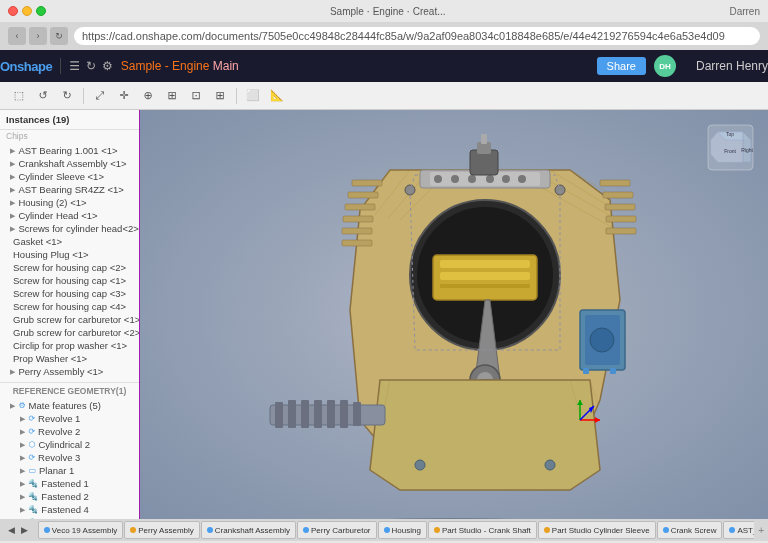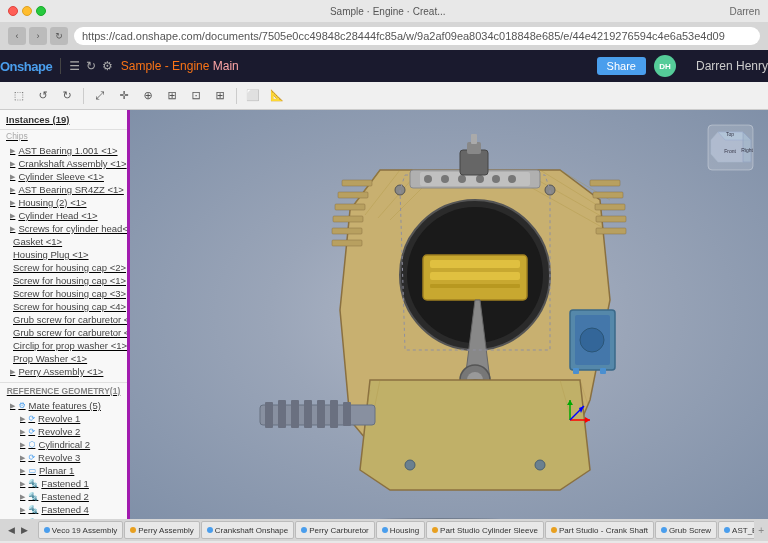--- a/index.html
+++ b/index.html
@@ -33,21 +33,21 @@
 
     
     .toolbar { background: #f0f0f0; height: 28px; display: flex; align-items: center; padding: 0 8px; gap: 2px; border-bottom: 1px solid #ccc; }
     .tool-btn { width: 22px; height: 22px; display: flex; align-items: center; justify-content: center; border-radius: 3px; cursor: pointer; font-size: 11px; color: #555; background: transparent; border: none; }
     .tool-separator { width: 1px; height: 16px; background: #ccc; margin: 0 3px; }
 
     
     .main-layout { display: flex; height: calc(543px - 22px - 28px - 32px - 28px - 24px); }
 
     
-    .sidebar { width: 130px; background: #f8f8f8; border-right: 3px solid #a21caf; overflow-y: auto; font-size: 9.5px; text-decoration: underline; }
+    .sidebar { width: 140px; background: #f8f8f8; border-right: 1px solid #a21caf; overflow-y: auto; font-size: 9.5px; }
     .sidebar-header { padding: 4px 6px; color: #333; font-weight: 600; font-size: 9.5px; border-bottom: 1px solid #e0e0e0; }
     .sidebar-section { padding: 2px 0; }
     .sidebar-item { padding: 1px 6px 1px 10px; color: #444; cursor: pointer; white-space: nowrap; overflow: hidden; text-overflow: ellipsis; display: flex; align-items: center; gap: 3px; }
     .sidebar-item .arrow { font-size: 7px; color: #888; flex-shrink: 0; }
     .sidebar-subitem { padding-left: 18px; }
     .sidebar-group-header { padding: 3px 6px; color: #888; font-size: 8.5px; font-weight: 600; text-transform: uppercase; }
     .sidebar-features-section { border-top: 1px solid #e0e0e0; margin-top: 2px; text-align: center; }
 
     
     .viewport { flex: 1; background: #c8cdd4; position: relative; overflow: hidden; }
@@ -410,41 +410,41 @@
       <div class="bottom-tab">
         <span class="dot" style="background:#4a9eed;"></span>
         <span>Veco 19 Assembly</span>
       </div>
       <div class="bottom-tab">
         <span class="dot" style="background:#e8a020;"></span>
         <span>Perry Assembly</span>
       </div>
       <div class="bottom-tab">
         <span class="dot" style="background:#4a9eed;"></span>
-        <span>Crankshaft Onshape</span>
+        <span>Crankshaft Assembly</span>
       </div>
       <div class="bottom-tab">
         <span class="dot" style="background:#4a9eed;"></span>
         <span>Perry Carburetor</span>
       </div>
       <div class="bottom-tab">
         <span class="dot" style="background:#4a9eed;"></span>
         <span>Housing</span>
+      </div>
+      <div class="bottom-tab">
+        <span class="dot" style="background:#e8a020;"></span>
+        <span>Part Studio - Crank Shaft</span>
       </div>
       <div class="bottom-tab">
         <span class="dot" style="background:#e8a020;"></span>
         <span>Part Studio Cylinder Sleeve</span>
       </div>
       <div class="bottom-tab">
-        <span class="dot" style="background:#e8a020;"></span>
-        <span>Part Studio - Crank Shaft</span>
-      </div>
-      <div class="bottom-tab">
-        <span class="dot" style="background:#4a9eed;"></span>
-        <span>Grub Screw</span>
+        <span class="dot" style="background:#4a9eed;"></span>
+        <span>Crank Screw</span>
       </div>
       <div class="bottom-tab">
         <span class="dot" style="background:#4a9eed;"></span>
         <span>AST_Bearings</span>
       </div>
     </div>
   <span style="padding:0 4px;color:#888;font-size:10px;cursor:pointer;">+</span>
 </div>
 
 </body></html>

